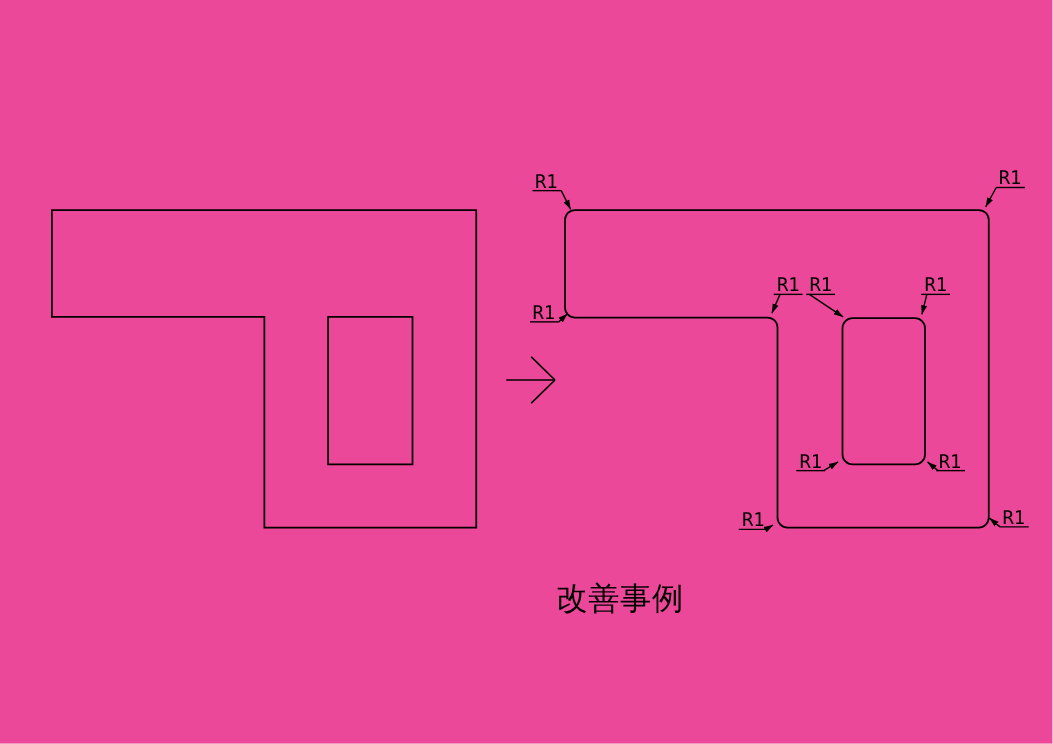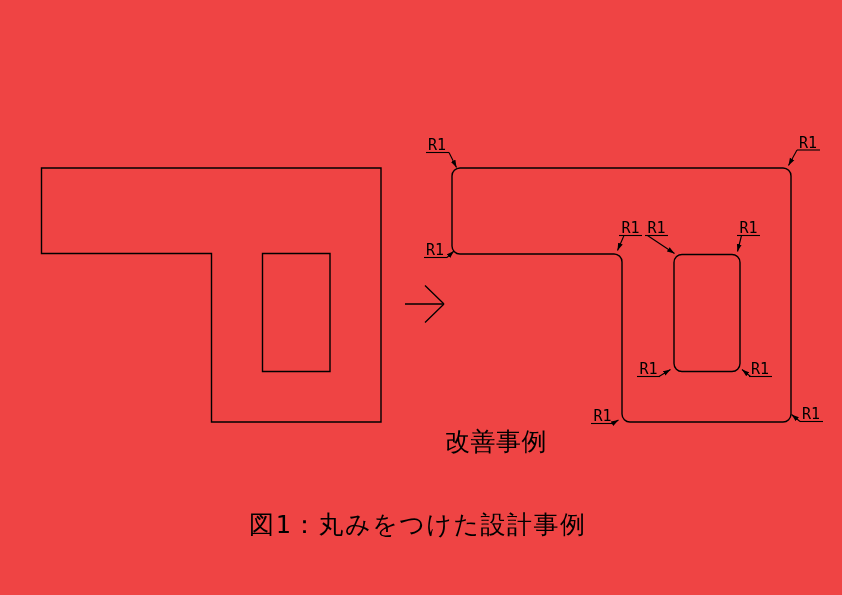--- a/index.html
+++ b/index.html
@@ -1,20 +1,20 @@
 <!DOCTYPE html>
 <html><head>
 <meta charset="utf-8">
 <style>
   html, body { margin: 0; padding: 0; background: #ffffff; }
   .canvas {
     position: relative;
     width: 842px;
     height: 595px;
-    background: #ef4444;
+    background: #ec4899;
     overflow: hidden;
     font-family: "DejaVu Sans Mono", "DejaVu Sans", sans-serif;
   }
   svg.diagram { position: absolute; left: 0; top: 0; }
   svg.diagram path { fill: none; stroke: #000000; }
   .shape-path { stroke-width: 1.4px; }
   .leader-path, .underline-path { stroke-width: 1.1px; }
   .arrow-path { stroke-width: 1.3px; }
   svg.diagram text.r1 {
     font-family: "DejaVu Sans Mono", "Liberation Mono", monospace;
@@ -22,21 +22,21 @@
     fill: #000000;
   }
   .jp-text {
     position: absolute;
     color: #000000;
     font-size: 25px;
     line-height: 27px;
     white-space: nowrap;
     font-family: "DejaVu Sans Mono", "DejaVu Sans", sans-serif;
   }
-  .note-block { left: 445px; top: 428px; letter-spacing: 0.5px; }
+  .note-block { left: 445px; top: 465px; letter-spacing: 0.5px; }
   .fig-caption { left: 249px; top: 511px; letter-spacing: 1.5px; }
 </style>
 </head>
 <body>
 
 <div class="canvas">
 
   <svg class="diagram" width="842" height="595" viewBox="0 0 842 595">
     <defs>
       <marker id="arr" markerUnits="userSpaceOnUse" markerWidth="8" markerHeight="6" refX="7.5" refY="3" orient="auto">
@@ -124,15 +124,14 @@
         <text class="r1" x="802" y="419">R1</text>
       </g>
 
     </g>
   </svg>
 
   <div class="jp-text note-block">
     <div>改善事例</div>
   </div>
 
-  <div class="jp-text fig-caption">図1：丸みをつけた設計事例</div>
 
 </div>
 
 </body></html>

